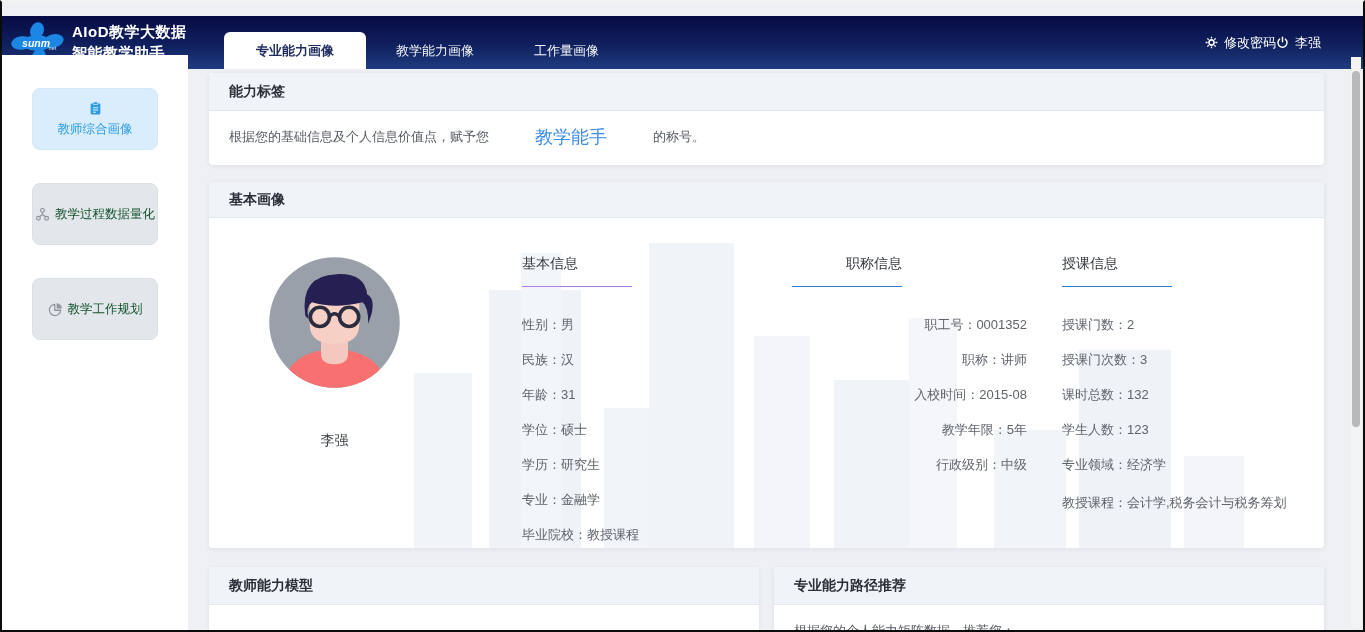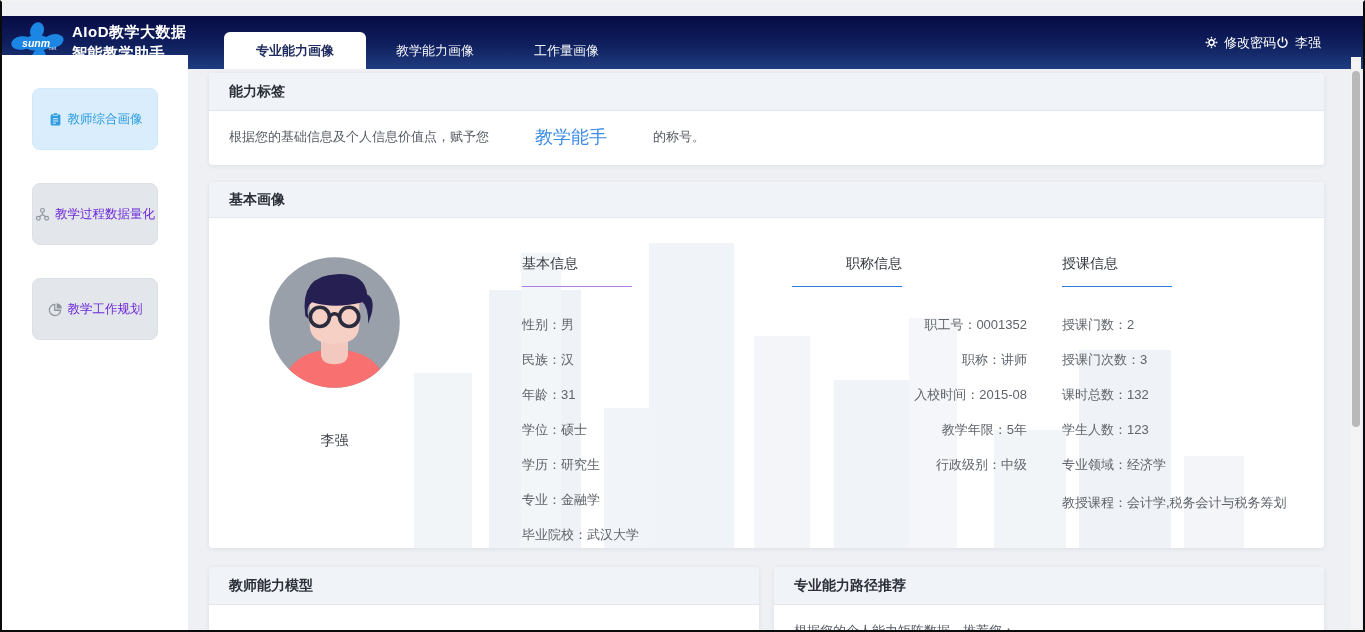--- a/index.html
+++ b/index.html
@@ -19,24 +19,24 @@
     color:rgba(255,255,255,.95); cursor:pointer; }
   .tab.active { background:#fff; color:#1d2b5e; border-radius:6px 6px 0 0; font-weight:bold; padding:0 32px; }
   .header-right { margin-left:auto; display:flex; align-items:center; padding-right:42px; font-size:13px; }
   .hdr-link { display:flex; align-items:center; gap:6px; cursor:pointer; }
 
   
   .sidebar { position:absolute; top:53px; left:0; width:186px; bottom:0; background:#fff; }
   .side-item { width:126px; height:62px; margin:0 auto; border-radius:8px;
     display:flex; align-items:center; justify-content:center; gap:5px;
     font-size:12.5px; cursor:pointer; }
-  .side-item.first { margin-top:33px; }
+  .side-item.first { margin-top:33px;flex-direction:column; }
   .side-item + .side-item { margin-top:33px; }
   .side-item.active { background:#d9edfc; color:#2d9ce0; border:1px solid #cfe9fb; }
-  .side-item.inactive { background:#e3e7eb; color:#6d28d9; border:1px solid #dbe0e5; }
+  .side-item.inactive { background:#e3e7eb; color:#14532d; border:1px solid #dbe0e5; }
 
   
   .main { position:absolute; top:53px; left:186px; right:0; bottom:0;
     padding:18px 39px 0 21px; overflow:hidden; }
   .card { background:#fff; border-radius:4px; box-shadow:0 1px 5px rgba(20,40,80,.08); overflow:hidden; }
   .card-header { height:38px; display:flex; align-items:center; padding:0 20px;
     background:#f0f4f9; border-bottom:1px solid #e3e8ef;
     font-size:14px; font-weight:bold; color:#2b2f38; }
 
   .tag-card { margin-bottom:17px; }
@@ -199,21 +199,21 @@
 
         <div class="info-col col-b">
           <div class="col-title" style="border-bottom-color: rgb(176, 124, 232);">基本信息</div>
           <div class="col-rows">
             <div class="info-row tight">性别：男</div>
             <div class="info-row tight">民族：汉</div>
             <div class="info-row tight">年龄：31</div>
             <div class="info-row tight">学位：硕士</div>
             <div class="info-row tight">学历：研究生</div>
             <div class="info-row tight">专业：金融学</div>
-            <div class="info-row tight">毕业院校：武汉大学</div>
+            <div class="info-row tight">毕业院校：教授课程</div>
           </div>
         </div>
 
         <div class="info-col col-c">
           <div class="col-title" style="border-bottom-color: rgb(47, 124, 216);">职称信息</div>
           <div class="col-rows">
             <div class="info-row tight">职工号：0001352</div>
             <div class="info-row tight">职称：讲师</div>
             <div class="info-row tight">入校时间：2015-08</div>
             <div class="info-row tight">教学年限：5年</div>

